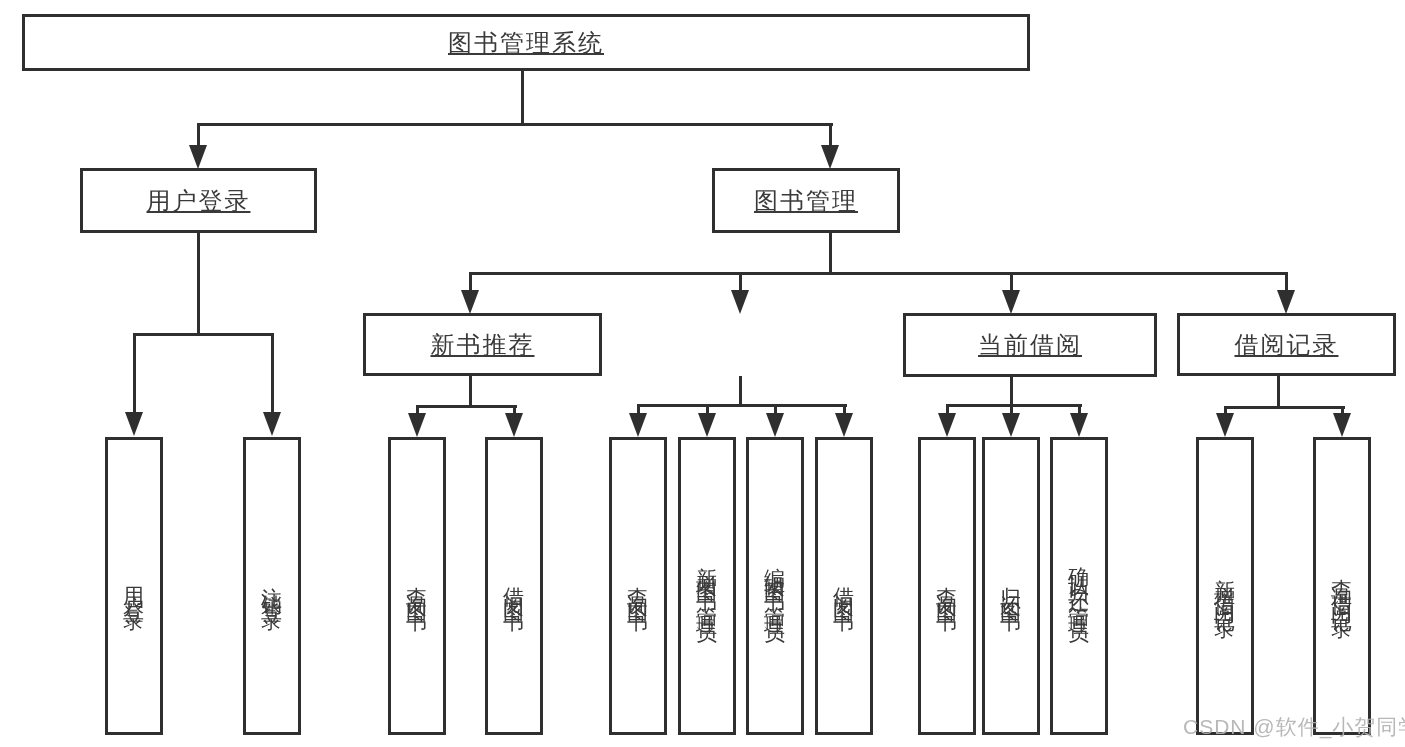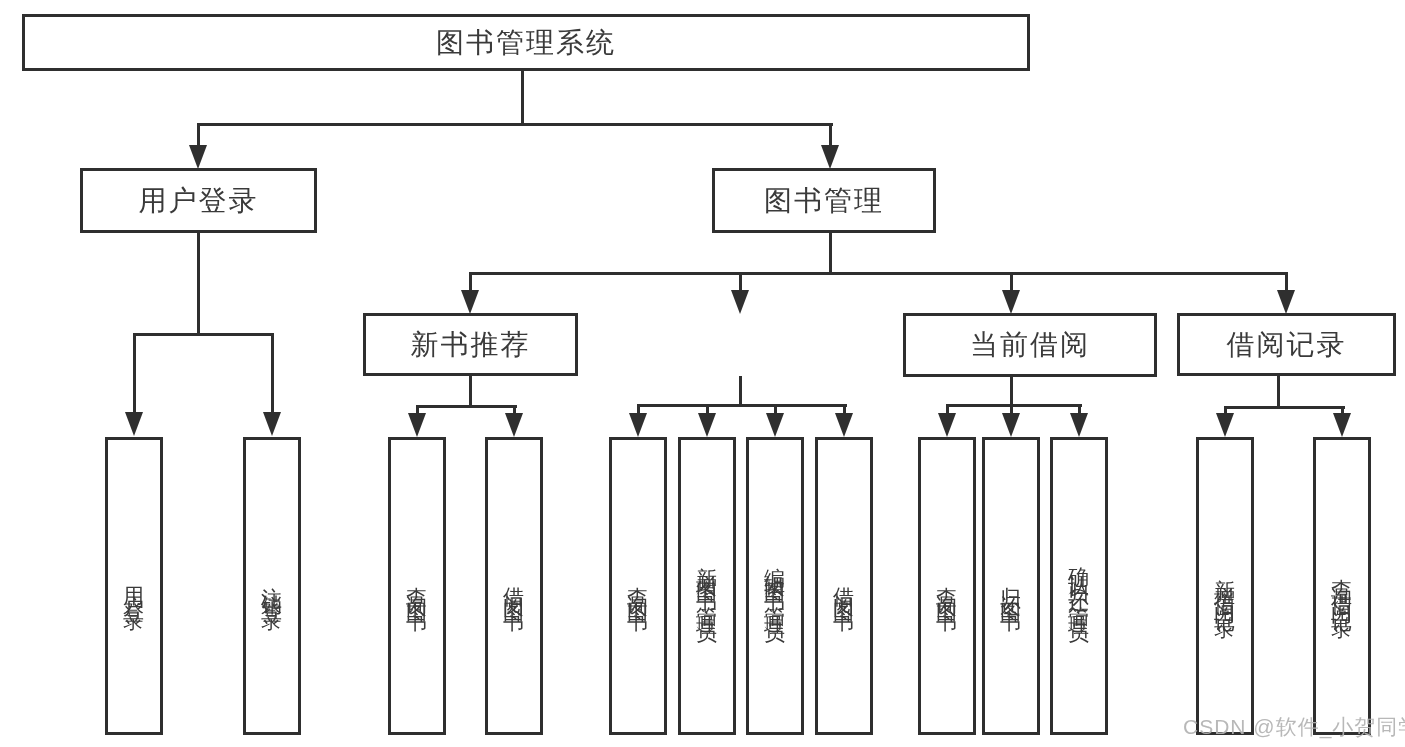--- a/index.html
+++ b/index.html
@@ -19,23 +19,24 @@
   
   .box{
     position:absolute;
     box-sizing:border-box;
     border:3px solid var(--line);
     background:#fff;
     display:flex;align-items:center;justify-content:center;
   }
   .box .label{
     color:var(--text);
-    font-size:28px;
+    font-size:24px;
     letter-spacing:2px;
     white-space:nowrap;
+    text-decoration:underline;
   }
   .leaf{top:437px;width:58px;height:298px;}
   .leaf .vlabel{
     color:var(--text);
     font-size:21px;
     writing-mode:vertical-rl;
     letter-spacing:8px;
     line-height:1;
     max-height:290px;
   }
@@ -72,21 +73,21 @@
   <div class="vl" style="left:521px;top:71px;height:55px"></div>
   <div class="hl" style="left:197px;top:123px;width:636px"></div>
   <div class="vl" style="left:197px;top:123px;height:25px"></div>
   <div class="ar" style="left:189px;top:145px"></div>
   <div class="vl" style="left:829px;top:123px;height:25px"></div>
   <div class="ar" style="left:821px;top:145px"></div>
 
   <div class="box" style="left:80px;top:168px;width:237px;height:65px">
     <span class="label">用户登录</span>
   </div>
-  <div class="box" style="left:712px;top:168px;width:224px;height:65px">
+  <div class="box" style="left:712px;top:168px;width:188px;height:65px">
     <span class="label">图书管理</span>
   </div>
 
   <div class="vl" style="left:197px;top:233px;height:103px"></div>
   <div class="hl" style="left:133px;top:333px;width:141px"></div>
   <div class="vl" style="left:133px;top:333px;height:80px"></div>
   <div class="ar" style="left:125px;top:412px"></div>
   <div class="vl" style="left:271px;top:333px;height:80px"></div>
   <div class="ar" style="left:263px;top:412px"></div>
 
@@ -94,21 +95,21 @@
   <div class="hl" style="left:469px;top:272px;width:819px"></div>
   <div class="vl" style="left:469px;top:272px;height:20px"></div>
   <div class="ar" style="left:461px;top:290px"></div>
   <div class="vl" style="left:739px;top:272px;height:20px"></div>
   <div class="ar" style="left:731px;top:290px"></div>
   <div class="vl" style="left:1010px;top:272px;height:20px"></div>
   <div class="ar" style="left:1002px;top:290px"></div>
   <div class="vl" style="left:1285px;top:272px;height:20px"></div>
   <div class="ar" style="left:1277px;top:290px"></div>
 
-  <div class="box" style="left:363px;top:313px;width:215px;height:63px">
+  <div class="box" style="left:363px;top:313px;width:239px;height:63px">
     <span class="label">新书推荐</span>
   </div>
   <div class="box" style="left:903px;top:313px;width:254px;height:64px">
     <span class="label">当前借阅</span>
   </div>
   <div class="box" style="left:1177px;top:313px;width:219px;height:63px">
     <span class="label">借阅记录</span>
   </div>
 
   <div class="vl" style="left:469px;top:376px;height:32px"></div>

